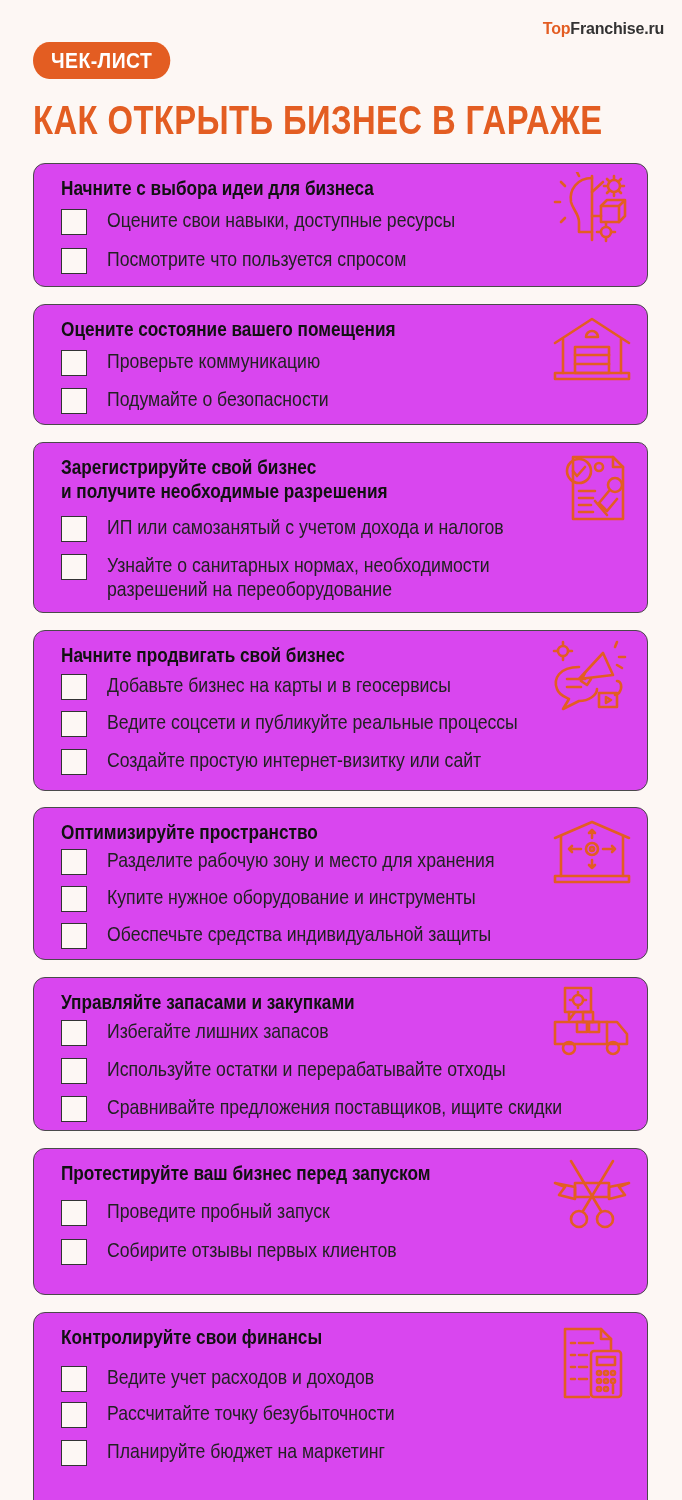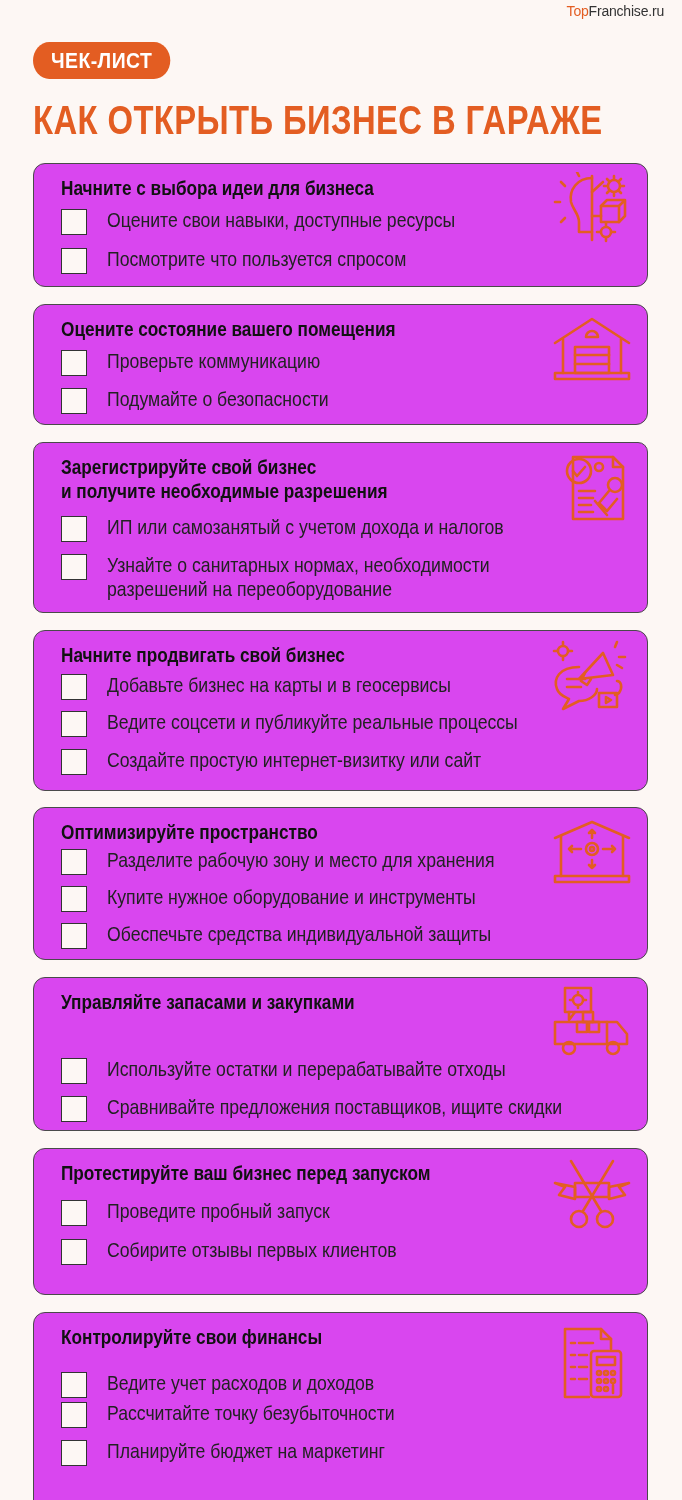--- a/index.html
+++ b/index.html
@@ -5,22 +5,22 @@
   html, body { margin: 0; padding: 0; }
   body {
     width: 682px; height: 1500px;
     background: #fdf7f4;
     position: relative;
     overflow: hidden;
     font-family: "Liberation Sans", "DejaVu Sans", sans-serif;
     color: #1a1a1a;
   }
   .brand {
-    position: absolute; top: 3px; right: 18px;
-    font-size: 14px; font-weight: normal; color: #333;
+    position: absolute; top: 20px; right: 18px;
+    font-size: 16px; font-weight: bold; color: #333;
     letter-spacing: -0.2px;
   }
   .brand .accent { color: #e35d22; }
   .pill {
     position: absolute; left: 33px; top: 42px;
     height: 37px; width: 156px;
     background: #e35d22; border-radius: 19px;
     color: #fff; font-weight: bold; font-size: 22px;
     display: flex; align-items: center; justify-content: center;
     transform: scaleX(0.88); transform-origin: left center;
@@ -204,20 +204,24 @@
       <rect x="4" y="60" width="74" height="6"></rect>
       <circle cx="41" cy="33" r="6"></circle>
         <circle cx="41" cy="33" r="2"></circle>
       <path d="M41 14 v8 M38 17 l3 -3 l3 3 M41 44 v8 M38 49 l3 3 l3 -3 M18 33 h12 M21 30 l-3 3 l3 3 M52 33 h12 M61 30 l3 3 l-3 3"></path>
     </svg>
   </div>
 </div>
 
 <div class="card" style="top:977px;height:154px;">
   <div class="card-head">Управляйте запасами и закупками</div>
+  <div class="item" style="top:41px">
+      <div class="checkbox"></div>
+      <div class="item-text">Избегайте лишних запасов</div>
+    </div>
   <div class="item" style="top:79px">
       <div class="checkbox"></div>
       <div class="item-text">Используйте остатки и перерабатывайте отходы</div>
     </div>
   <div class="item" style="top:117px">
       <div class="checkbox"></div>
       <div class="item-text">Сравнивайте предложения поставщиков, ищите скидки</div>
     </div>
   <div class="icon">
     <svg viewBox="0 0 82 72">
@@ -253,21 +257,21 @@
         <circle cx="54" cy="62" r="8"></circle>
       <path d="M4 26 L14 30 L8 38 L24 42 L24 30 Z"></path>
         <path d="M78 26 L68 30 L74 38 L58 42 L58 30 Z"></path>
       <rect x="24" y="26" width="34" height="14"></rect>
     </svg>
   </div>
 </div>
 
 <div class="card" style="top:1312px;height:223px;">
   <div class="card-head">Контролируйте свои финансы</div>
-  <div class="item" style="top:58px">
+  <div class="item" style="top:52px">
       <div class="checkbox"></div>
       <div class="item-text">Ведите учет расходов и доходов</div>
     </div>
   <div class="item" style="top:88px">
       <div class="checkbox"></div>
       <div class="item-text">Рассчитайте точку безубыточности</div>
     </div>
   <div class="item" style="top:126px">
       <div class="checkbox"></div>
       <div class="item-text">Планируйте бюджет на маркетинг</div>

